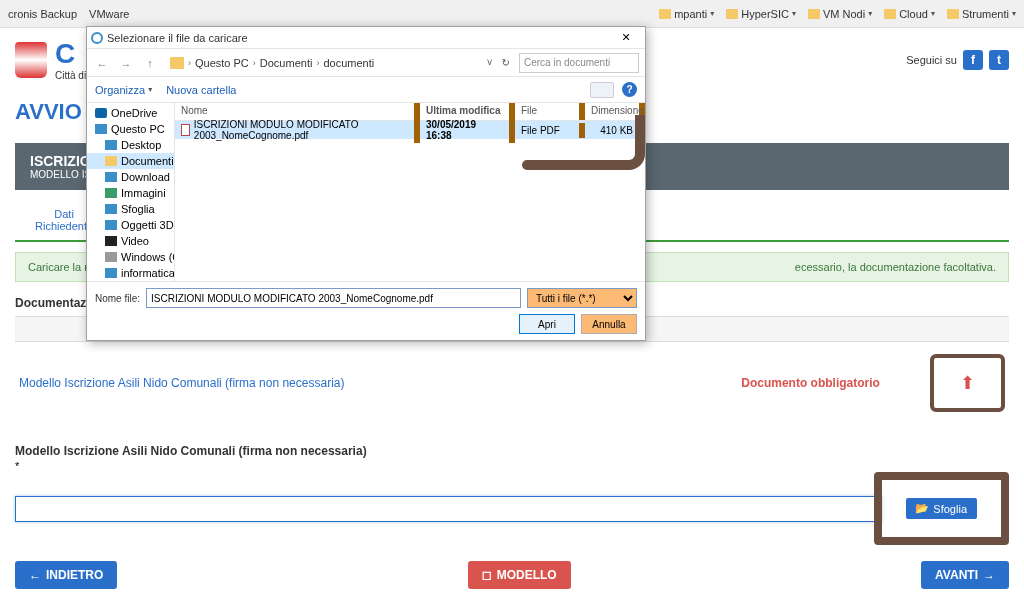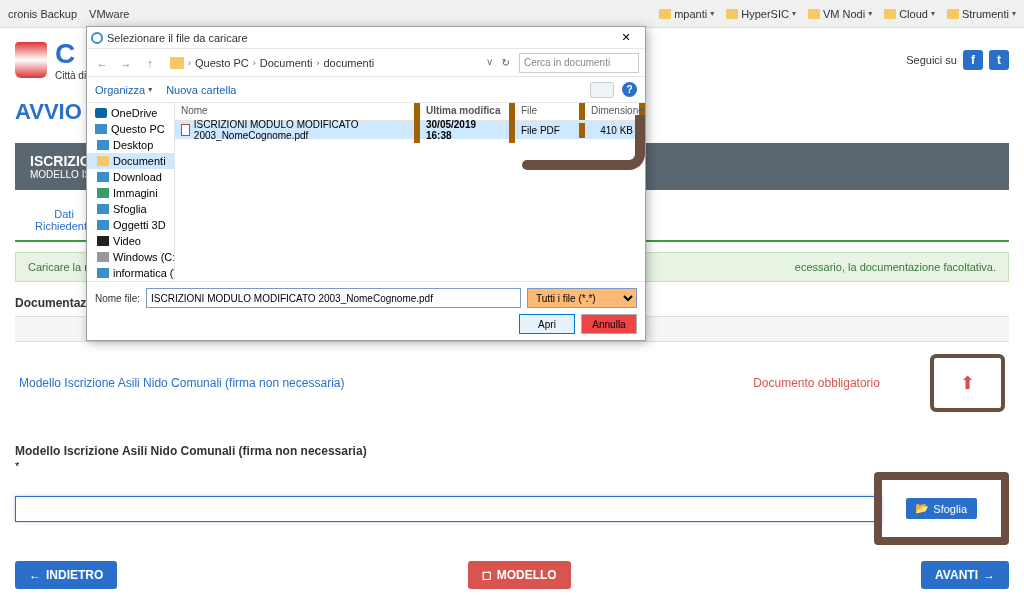--- a/index.html
+++ b/index.html
@@ -27,21 +27,21 @@
 
 .tabs-row { display: flex; border-bottom: 2px solid #3b9c3b; }
 .tab { padding: 8px 20px; color: #2a6fc9; font-size: 11px; text-align: center; }
 
 .green-note { background: #e7f4e4; border: 1px solid #c3e2b8; padding: 8px 12px; color: #3c763d; font-size: 11px; margin: 10px 0; }
 
 .section-title { font-weight: bold; font-size: 12px; color: #333; margin: 14px 0 6px; }
 .desc-bar { background: #f5f5f5; text-align: center; padding: 6px; color: #555; border-top: 1px solid #ddd; border-bottom: 1px solid #ddd; font-size: 11px; }
 .doc-row { display: flex; align-items: center; padding: 12px 4px; }
 .doc-row .name { color: #2a6fc9; font-size: 12px; flex: 1; }
-.doc-row .req { color: #d9534f; font-weight: normal; font-size: 12px; margin-right: 50px; }
+.doc-row .req { color: #d9534f; font-weight: bold; font-size: 12px; margin-right: 50px; }
 .upload-box { border: 4px solid #6b4f41; border-radius: 6px; padding: 14px 26px; display: flex; align-items: center; justify-content: center; }
 .upload-arrow { color: #d9534f; font-size: 18px; }
 
 .field-group { margin-top: 20px; }
 .field-label { font-weight: bold; font-size: 12px; color: #333; margin-bottom: 2px; }
 .asterisk { font-size: 11px; }
 .input-row { display: flex; align-items: center; }
 .text-input { flex: 1; height: 26px; border: 1px solid #2a6fc9; box-shadow: 0 0 3px rgba(42,111,201,0.4); padding: 0 6px; font-size: 11px; }
 .sfoglia-wrap { border: 8px solid #6b4f41; border-radius: 4px; padding: 18px 24px; margin-left: -8px; }
 .sfoglia-btn { background: #2a6fc9; color: #fff; border: none; padding: 4px 10px; font-size: 11px; border-radius: 2px; display: flex; align-items: center; gap: 4px; cursor: pointer; }
@@ -72,21 +72,21 @@
 .toolbar-left { display: flex; gap: 14px; }
 .toolbar-link { color: #1a5fb4; cursor: pointer; display: flex; align-items: center; gap: 3px; }
 .toolbar-right { display: flex; gap: 8px; align-items: center; }
 .view-icon { width: 24px; height: 16px; background: #eef3f8; border: 1px solid #ccd; border-radius: 2px; }
 .help-icon { width: 15px; height: 15px; background: #2a6fc9; color: #fff; border-radius: 50%; display: flex; align-items: center; justify-content: center; font-size: 10px; font-weight: bold; }
 
 .dialog-body { flex: 1; display: flex; overflow: hidden; }
 .nav-tree { width: 88px; border-right: 1px solid #e5e5e5; overflow-y: auto; padding: 2px 0; }
 .tree-item { display: flex; align-items: center; gap: 4px; padding: 2px 4px 2px 8px; cursor: pointer; white-space: nowrap; }
 .tree-item.selected { background: #cde8ff; }
-.tree-item.indent { padding-left: 10px; }
+.tree-item.indent { padding-left: 18px; }
 .tree-icon { width: 12px; height: 10px; display: inline-block; flex-shrink: 0; }
 .ico-onedrive { background: #0a64a4; border-radius: 2px; }
 .ico-pc { background: #3b8fc9; }
 .ico-desktop { background: #3b8fc9; }
 .ico-folder { background: #f5c968; border-radius: 1px; }
 .ico-download { background: #3b8fc9; }
 .ico-images { background: #3b9c6b; }
 .ico-music { background: #3b8fc9; }
 .ico-3d { background: #3b8fc9; }
 .ico-video { background: #222; }
@@ -108,21 +108,21 @@
 
 .highlight-callout { position: absolute; top: 12px; right: 0; width: 85px; height: 55px; border: 10px solid #6b4f41; border-top: none; border-left: none; border-radius: 0 0 16px 0; border-bottom-left-radius: 0; pointer-events: none; }
 .highlight-callout::after { content: ''; position: absolute; bottom: -10px; left: -38px; width: 38px; height: 10px; background: #6b4f41; border-radius: 6px 0 0 6px; }
 
 .dialog-footer { border-top: 1px solid #e5e5e5; padding: 6px 8px; }
 .footer-row1 { display: flex; align-items: center; gap: 6px; margin-bottom: 6px; }
 .footer-label { font-size: 10px; color: #333; white-space: nowrap; }
 .filename-input { flex: 1; height: 20px; border: 1px solid #7a9ac9; font-size: 10px; padding: 0 4px; }
 .filter-select { width: 110px; height: 20px; border: 1px solid #7a9ac9; font-size: 10px; padding: 0 4px; background: #fdba74; }
 .footer-row2 { display: flex; justify-content: flex-end; gap: 6px; }
-.dlg-btn { width: 56px; height: 20px; border: 1px solid #adadad; background: #ef4444; font-size: 10px; cursor: pointer; }
+.dlg-btn { width: 56px; height: 20px; border: 1px solid #adadad; background: #fdba74; font-size: 10px; cursor: pointer; }
 .dlg-btn.primary { border-color: #0078d7; background: #e5f1fb; }
 </style>
 </head>
 <body>
 
 <div class="browser-bar">
   <span class="bookmark-item">
       <span>cronis Backup</span>
     </span>
   <span class="bookmark-item">

